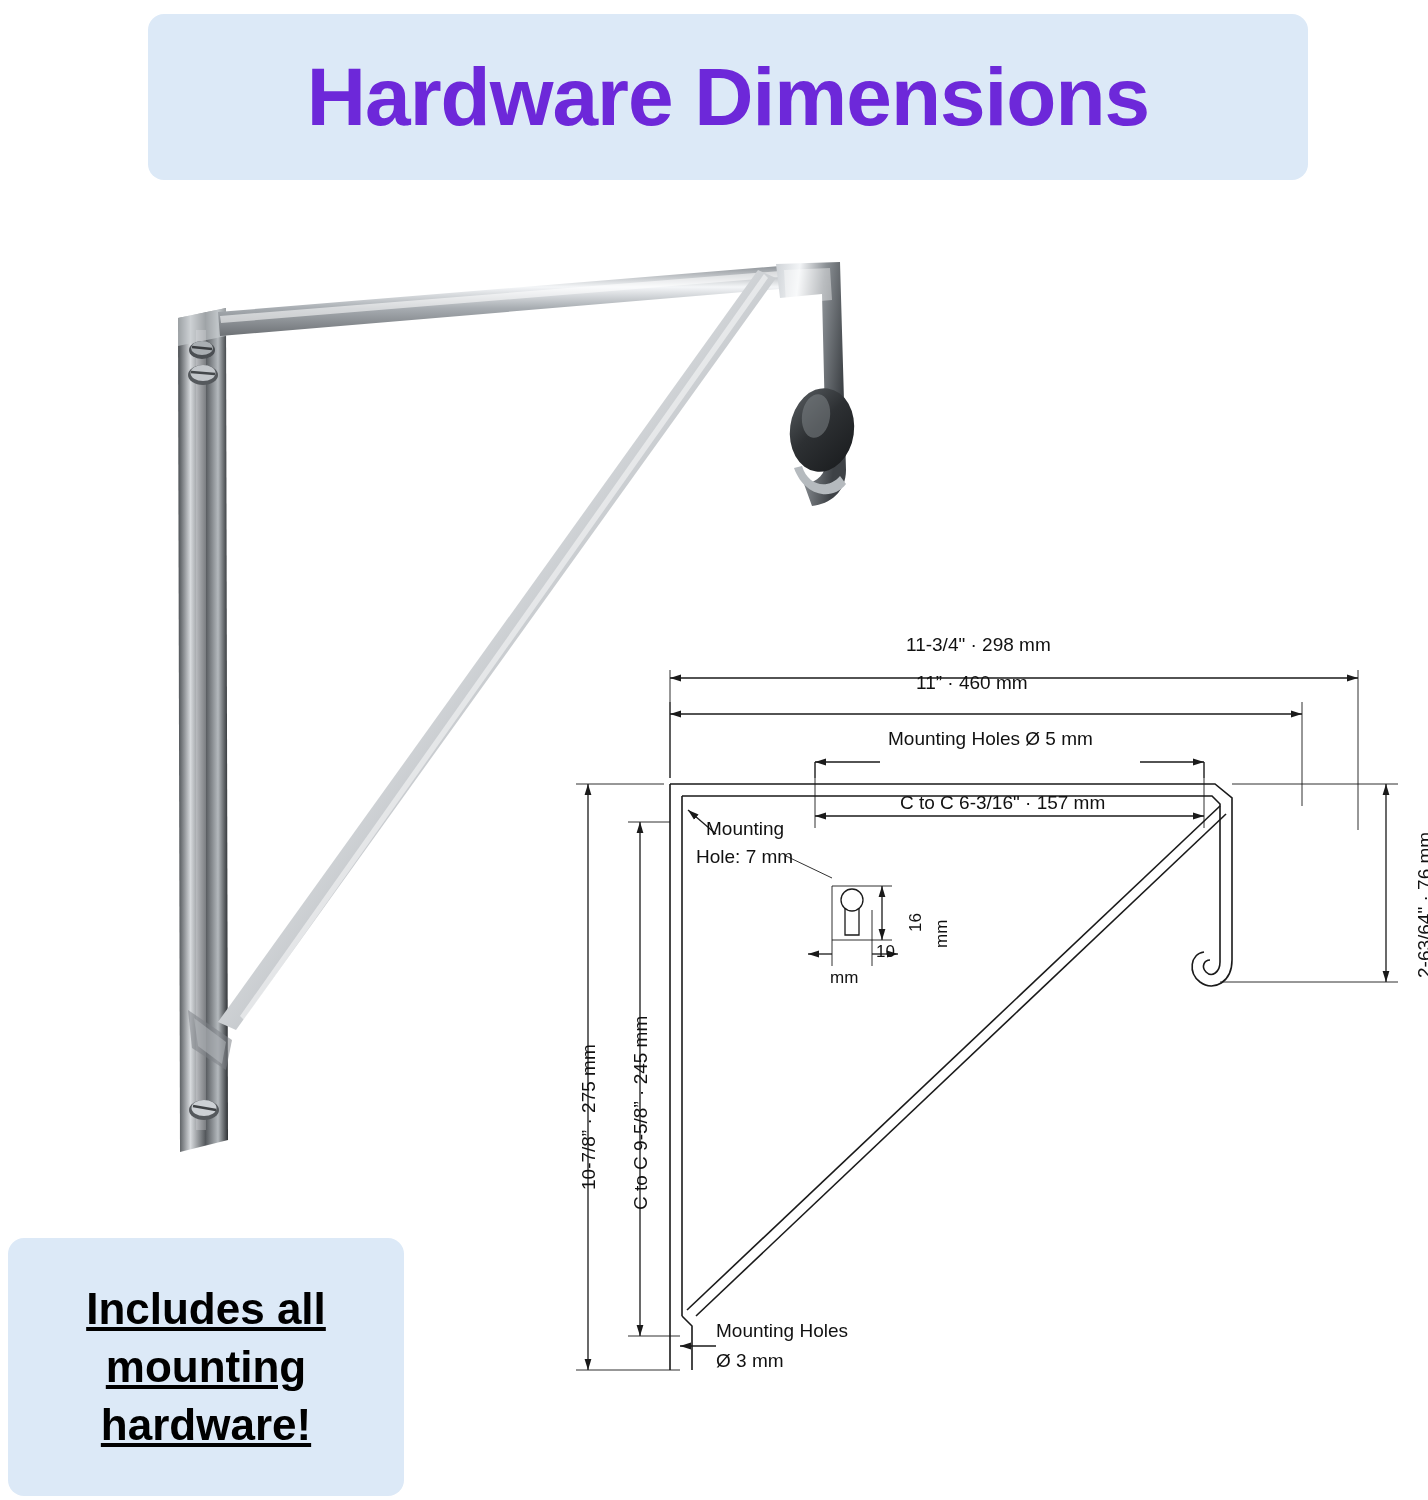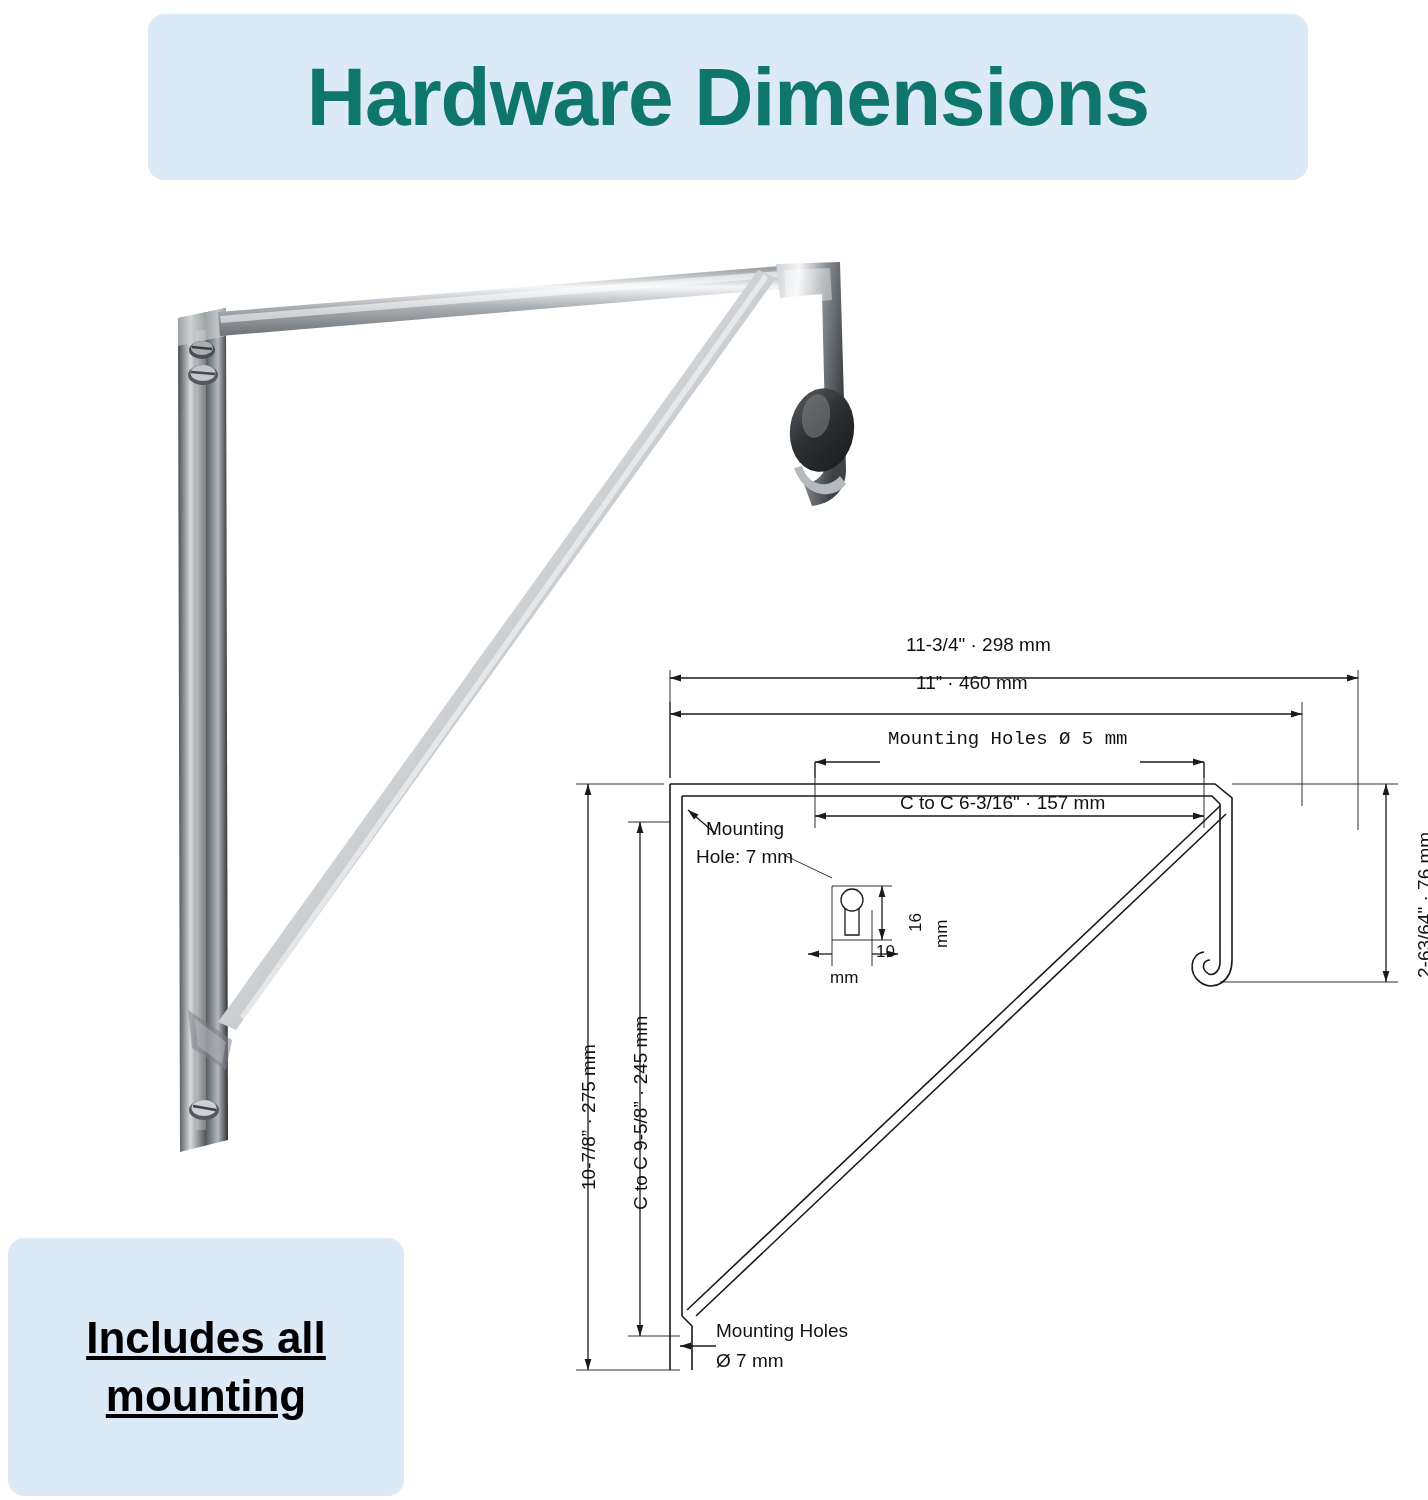--- a/index.html
+++ b/index.html
@@ -24,21 +24,21 @@
     height: 166px;
     background: #dce9f7;
     border-radius: 16px;
     display: flex;
     align-items: center;
     justify-content: center;
   }
   #title-text {
     font-size: 82px;
     font-weight: bold;
-    color: #0f766e;
+    color: #6d28d9;
     letter-spacing: -1px;
     white-space: nowrap;
   }
 
   
   #includes-badge {
     position: absolute;
     left: 8px;
     top: 1238px;
     width: 396px;
@@ -281,39 +281,40 @@
       </g>
 
     </g>
   </svg>
 
   
   <div class="dim-label" style="left:386px; top:24px;">11-3/4" · 298 mm</div>
 
   <div class="dim-label" style="left:396px; top:62px;">11” · 460 mm</div>
 
-  <div class="dim-label" style="left:368px; top:118px;font-family:Liberation Mono, monospace;">Mounting Holes Ø 5 mm</div>
+  <div class="dim-label" style="left:368px; top:118px;">Mounting Holes Ø 5 mm</div>
 
   <div class="dim-label" style="left:380px; top:182px;">C to C 6-3/16" · 157 mm</div>
 
   <div class="dim-label" style="left:186px; top:208px;">Mounting</div>
   <div class="dim-label" style="left:176px; top:236px;">Hole: 7 mm</div>
 
   <div class="dim-label small vertical-label" style="left:386px; top:322px;">16</div>
   <div class="dim-label small vertical-label" style="left:412px; top:338px;">mm</div>
 
   <div class="dim-label small" style="left:320px; top:332px;margin-left:36px;">10</div>
   <div class="dim-label small" style="left:310px; top:358px;">mm</div>
 
   <div class="dim-label vertical-label" style="left:894px; top:368px;">2-63/64" · 76 mm</div>
 
   <div class="dim-label vertical-label" style="left:58px; top:580px;">10-7/8” · 275 mm</div>
 
   <div class="dim-label vertical-label" style="left:110px; top:600px;">C to C 9-5/8” · 245 mm</div>
 
   <div class="dim-label" style="left:196px; top:710px;">Mounting Holes</div>
-  <div class="dim-label" style="left:196px; top:740px;">Ø 7 mm</div>
+  <div class="dim-label" style="left:196px; top:740px;">Ø 3 mm</div>
 </div>
 
 <div id="includes-badge">
   <div class="line">Includes all</div>
   <div class="line">mounting</div>
+  <div class="line">hardware!</div>
 </div>
 
 </body></html>

